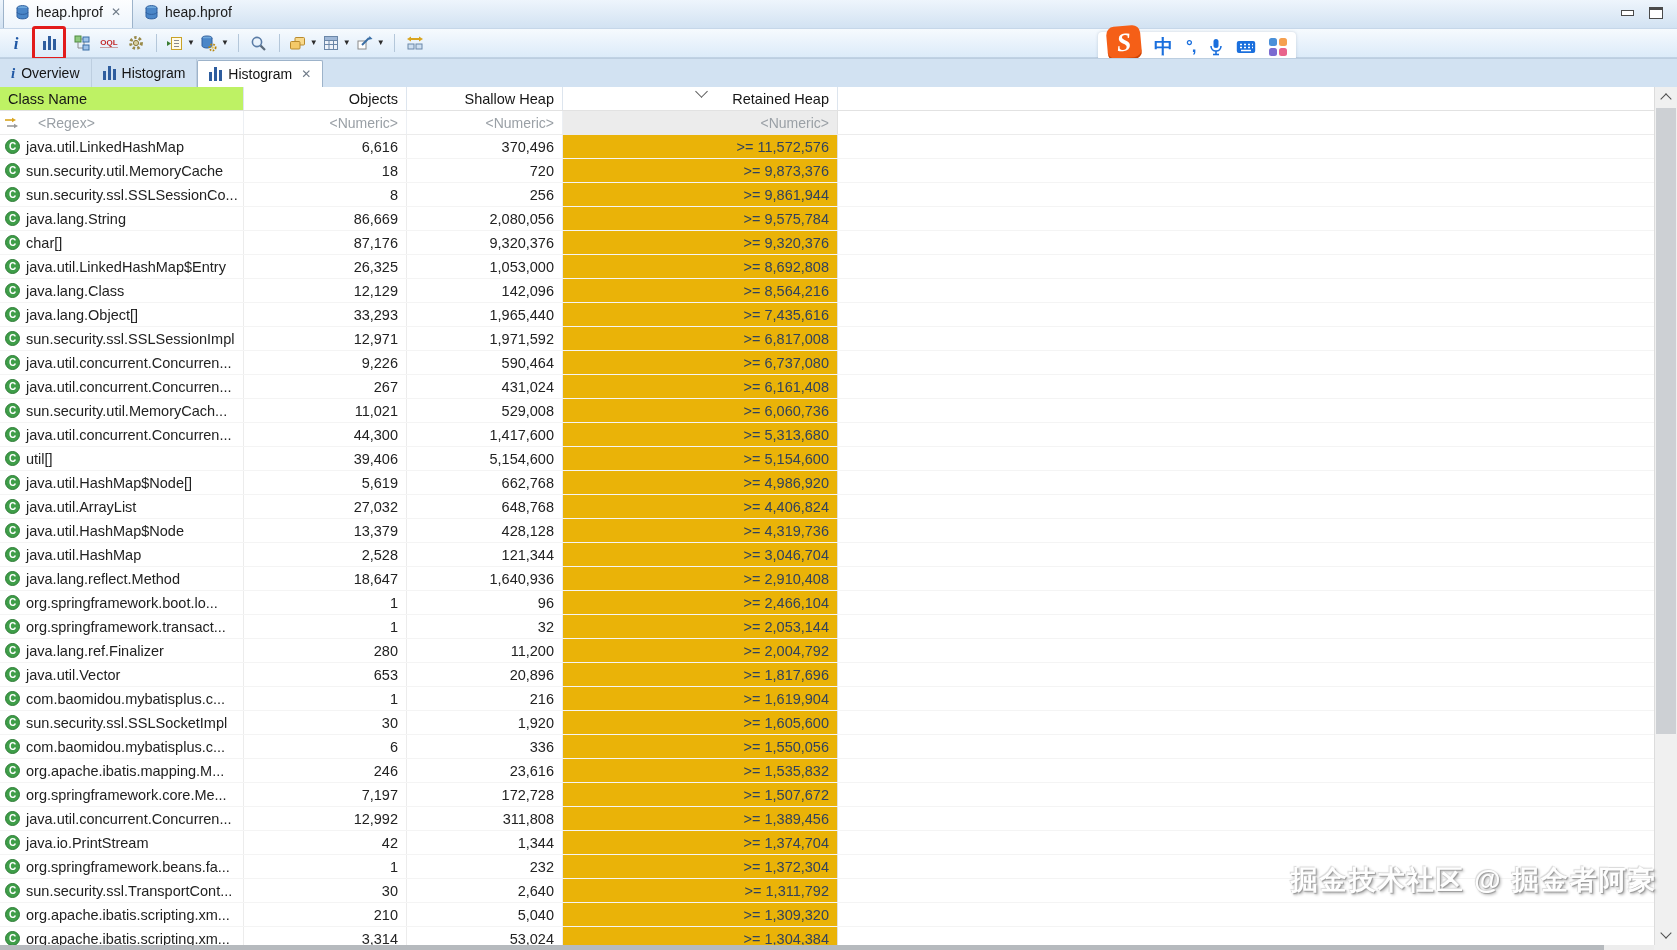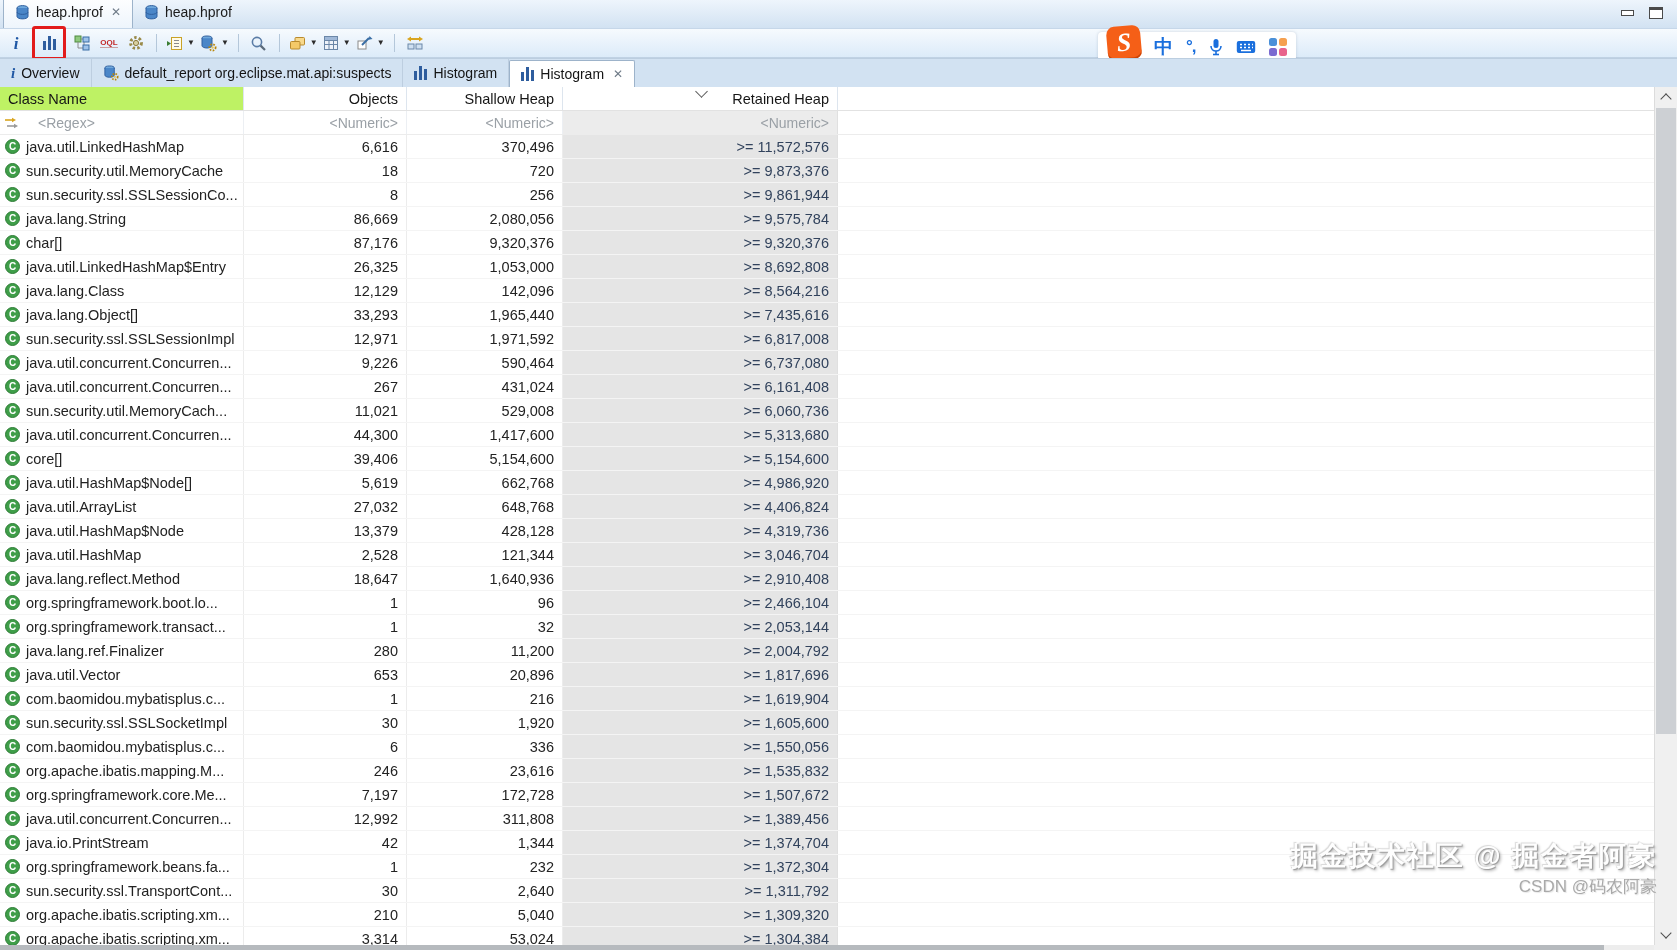--- a/index.html
+++ b/index.html
@@ -72,21 +72,21 @@
   .tf-objects{ width:var(--c2); } .tf-shallow{ width:var(--c3); }
   .tf-retained{ width:var(--c4); background:#ececec; border-right:1px solid #e0e0e0; }
   .tf-rest{ flex:1; border-right:none; }
 
   .tbody{ position:absolute; top:135px; left:0; right:23px; bottom:5px; overflow:hidden; background:#fff; }
   .tr{ display:flex; height:24px; border-bottom:1px solid #f4f4f4; }
   .td{ display:flex; align-items:center; font-size:14.5px; color:#222; border-right:1px solid #ececec; overflow:hidden; white-space:nowrap; }
   .td-name{ width:var(--c1); padding-left:5px; gap:6px; }
   .td-num{ justify-content:flex-end; padding-right:8px; }
   .td-objects{ width:var(--c2); } .td-shallow{ width:var(--c3);text-align:right; }
-  .td-retained{ width:var(--c4); background:#e5e5e5; border-right:1px solid #e0e0e0; color:#31425c; }
+  .td-retained{ width:var(--c4); background:#eab308; border-right:1px solid #e0e0e0; color:#31425c; }
   .td-rest{ flex:1; border-right:none; }
   .cls-icon{ width:15px; height:15px; border-radius:50%; background:#3f9e49; border:1px solid #2e7d36; color:#fff;
     font-size:10px; font-weight:bold; display:flex; align-items:center; justify-content:center; flex:0 0 auto; }
 
   
   .vscroll{ position:absolute; top:87px; right:0; width:23px; bottom:5px; background:#f0f0f0; border-left:1px solid #dcdcdc; }
   .vs-btn{ position:absolute; left:0; width:100%; height:20px; display:flex; align-items:center; justify-content:center; background:#f0f0f0; }
   .vs-up{ top:0; } .vs-down{ bottom:0; }
   .chev{ width:8px; height:8px; border-right:1.8px solid #4e4e4e; border-bottom:1.8px solid #4e4e4e; }
   .chev-up{ transform:rotate(-135deg); margin-top:4px; } .chev-down{ transform:rotate(45deg); margin-bottom:4px; }
@@ -278,31 +278,20 @@
       <i></i>
     </span>
 </div>
 
 <div class="viewtab-bar">
   <div class="vtab">
     <span class="info-glyph" style="font-size:15px">i</span>
     <span>Overview</span>
   </div>
   <div class="vtab">
-    <span>
-      <svg width="16" height="16" viewBox="0 0 17 17">
-          <ellipse cx="7" cy="3.2" rx="5" ry="2.2" fill="#6fa8dc" stroke="#2f5f9e"></ellipse>
-          <path d="M2 3.2v7.6c0 1.2 2.2 2.2 5 2.2s5-1 5-2.2V3.2" fill="#4a86c8" stroke="#2f5f9e"></path>
-          <circle cx="12.5" cy="12.5" r="3.1" fill="none" stroke="#b8860b" stroke-width="1.8" stroke-dasharray="1.6 1.4"></circle>
-          <circle cx="12.5" cy="12.5" r="1.2" fill="#e6c45a"></circle>
-        </svg>
-    </span>
-    <span>default_report  org.eclipse.mat.api:suspects</span>
-  </div>
-  <div class="vtab">
     <span class="hist-icon">
         <i></i>
         <i></i>
         <i></i>
       </span>
     <span>Histogram</span>
   </div>
   <div class="vtab active">
     <span class="hist-icon">
         <i></i>
@@ -469,21 +458,21 @@
       <span>java.util.concurrent.Concurren...</span>
     </div>
     <div class="td td-num td-objects">44,300</div>
     <div class="td td-num td-shallow">1,417,600</div>
     <div class="td td-num td-retained">&gt;= 5,313,680</div>
     <div class="td td-rest"></div>
   </div>
     <div class="tr">
     <div class="td td-name">
       <span class="cls-icon">C</span>
-      <span>core[]</span>
+      <span>util[]</span>
     </div>
     <div class="td td-num td-objects">39,406</div>
     <div class="td td-num td-shallow">5,154,600</div>
     <div class="td td-num td-retained">&gt;= 5,154,600</div>
     <div class="td td-rest"></div>
   </div>
     <div class="tr">
     <div class="td td-name">
       <span class="cls-icon">C</span>
       <span>java.util.HashMap$Node[]</span>
@@ -694,14 +683,13 @@
       <span class="chev chev-down"></span>
     </div>
 </div>
 <div class="hscroll">
     <div class="hs-thumb"></div>
   </div>
 <div class="scroll-corner"></div>
 
 <div class="watermark">
   <div class="wm-line1">掘金技术社区 @ 掘金者阿豪</div>
-  <div class="wm-line2">CSDN @码农阿豪</div>
 </div>
 
 </body></html>

